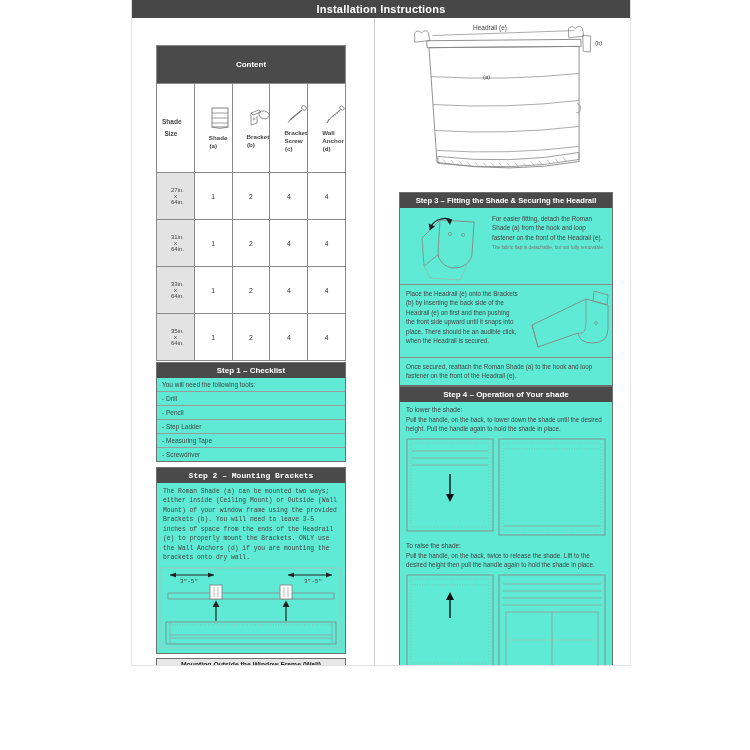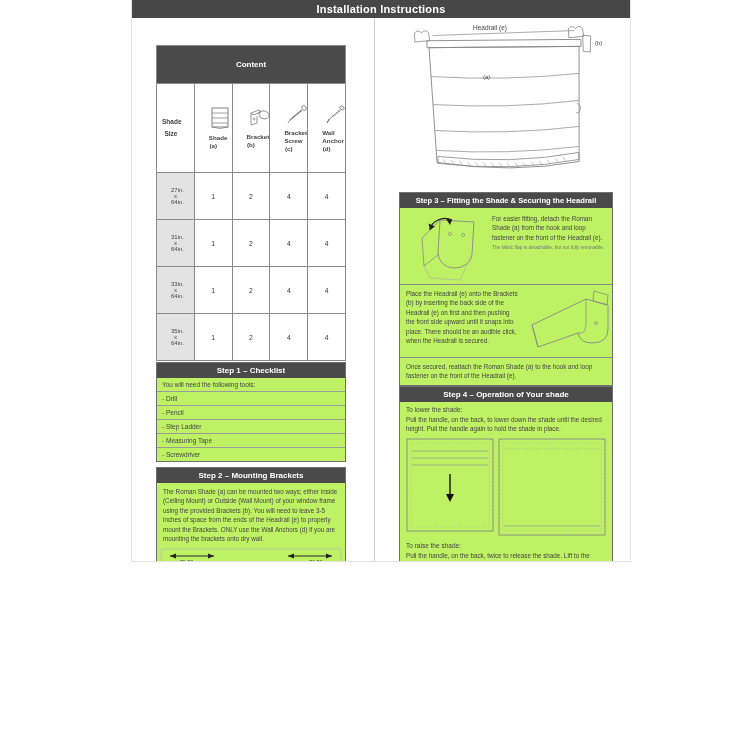--- a/index.html
+++ b/index.html
@@ -2,32 +2,32 @@
 <html><head>
 <meta charset="utf-8">
 <style>
   html,body{margin:0;padding:0;}
   body{
     width:750px;height:750px;background:#ffffff;position:relative;
     font-family:"Liberation Sans", sans-serif;color:#333;
     -webkit-font-smoothing:antialiased;
   }
   .page{
-    position:absolute;left:131px;top:0;width:500px;height:562px;background:#fff;
+    position:absolute;left:131px;top:0;width:500px;height:666px;background:#fff;
     border-left:1px solid #e3e3e3;border-right:1px solid #e3e3e3;border-bottom:1px solid #e3e3e3;
     box-sizing:border-box;overflow:hidden;
   }
   .top-header{
     position:absolute;left:0;top:0;width:100%;height:18px;background:#474747;color:#fff;
     font-size:11px;font-weight:bold;display:flex;align-items:center;justify-content:center;letter-spacing:.2px;
   }
   .divider{position:absolute;left:242px;top:18px;height:724px;width:1px;background:#cccccc;}
   .col-left{position:absolute;left:24px;top:45px;width:190px;}
   .col-right{position:absolute;left:267px;top:18px;width:214px;}
-  .sec{border:1px solid #6f6f6f;background:#bef264;box-sizing:border-box;}
+  .sec{border:1px solid #6f6f6f;background:#5eead4;box-sizing:border-box;}
   .sec-hd{background:#4a4a4a;color:#fff;text-align:center;font-weight:bold;font-size:8px;padding:3px 2px;}
   .sub-hd{background:#e7e7e7;color:#222;text-align:center;font-weight:bold;font-size:6.8px;padding:2.5px 2px;border-bottom:1px solid #6f6f6f;}
   .body-txt{font-size:6.3px;line-height:1.5;color:#444;padding:4px 6px;margin:0;}
   .small-note{font-size:4.8px;color:#777;margin:3px 0 0 0;line-height:1.3;}
   
   table.content{border-collapse:collapse;width:190px;table-layout:fixed;}
   table.content td,table.content th{border:1px solid #8a8a8a;text-align:center;vertical-align:middle;padding:14px;}
   .tbl-title{background:#4a4a4a;color:#fff;font-weight:bold;font-size:8px;padding:3px 0;border:1px solid #4a4a4a;}
   .hdr-cell{font-size:6.2px;color:#444;height:60px;}
   .hdr-cell .lbl{display:block;margin-top:2px;line-height:1.25;}
@@ -132,21 +132,21 @@
     <div class="sec" style="margin-top:1px;">
       <div class="sec-hd">Step 1 – Checklist</div>
       <div class="chk-row" style="border-top:none;">You will need the following tools:</div>
       <div class="chk-row">- Drill</div>
       <div class="chk-row">- Pencil</div>
       <div class="chk-row">- Step Ladder</div>
       <div class="chk-row">- Measuring Tape</div>
       <div class="chk-row">- Screwdriver</div>
     </div>
 
-    <div class="sec" style="margin-top:5px;">
+    <div class="sec" style="margin-top:5px;font-family:Liberation Mono, monospace;">
       <div class="sec-hd">Step 2 – Mounting Brackets</div>
       <p class="body-txt">The Roman Shade (a) can be mounted two ways; either inside (Ceiling Mount) or Outside (Wall Mount) of your window frame using the provided Brackets (b). You will need to leave 3-5 inches of space from the ends of the Headrail (e) to properly mount the Brackets. ONLY use the Wall Anchors (d) if you are mounting the brackets onto dry wall.</p>
       <div class="fig" style="width:182px;height:82px;margin:0 auto 4px auto;">
         <span class="fig-label" style="left:20px;top:11px;">3"-5"</span>
         <span class="fig-label" style="right:20px;top:11px;">3"-5"</span>
         <svg width="182" height="82" viewBox="0 0 182 82">
           <rect x="1" y="1" width="180" height="80" fill="none" stroke="#bbb" stroke-width="0.7"></rect>
           <line x1="10" y1="8" x2="54" y2="8" stroke="#222" stroke-width="1"></line>
           <polygon points="10,8 16,5.5 16,10.5" fill="#222"></polygon>
           <polygon points="54,8 48,5.5 48,10.5" fill="#222"></polygon>

